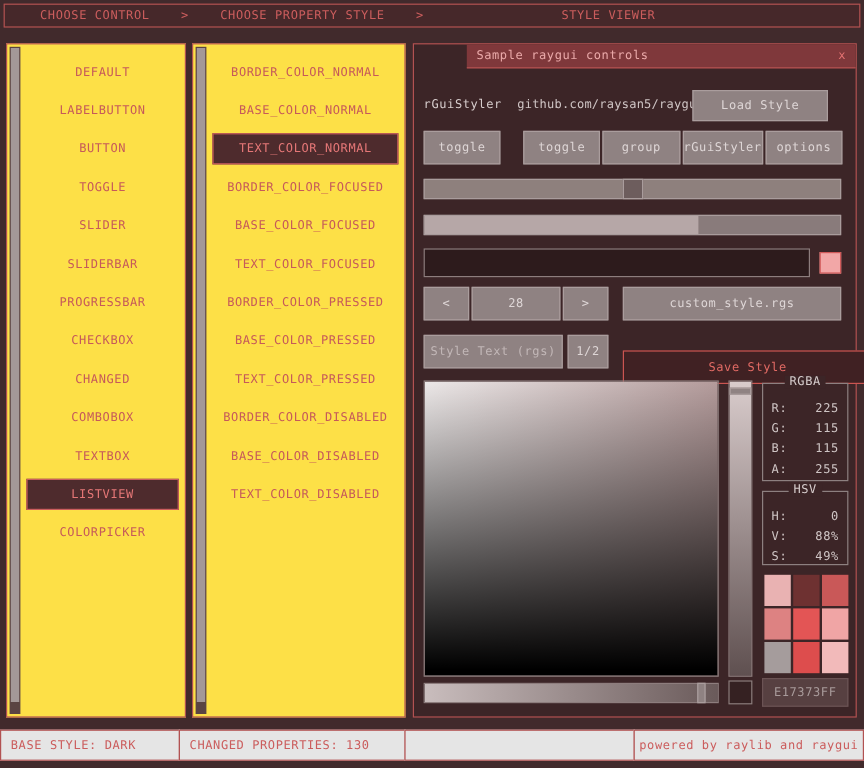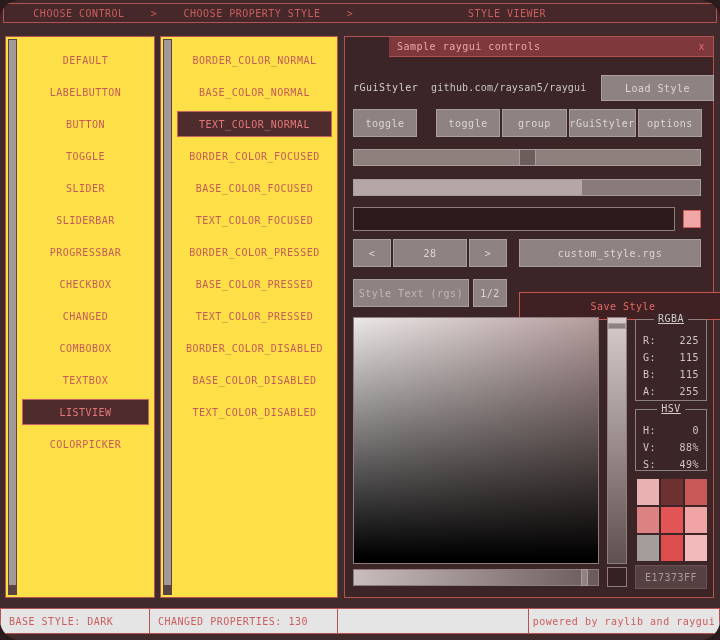--- a/index.html
+++ b/index.html
@@ -1,21 +1,21 @@
 <!DOCTYPE html>
 <html><head>
 <meta charset="utf-8">
 <style>
   * { margin:0; padding:0; box-sizing:border-box; }
   html,body { background:#2a1a1b; }
   .app {
     position:relative; width:720px; height:640px; overflow:hidden;
     background:#412a2c;
     font-family:"DejaVu Sans Mono", monospace;
-    font-size:10px; letter-spacing:0.5px; color:#cb5d5d;border-radius:20px;
+    font-size:10px; letter-spacing:0.5px; color:#cb5d5d;
   }
   
   .topbar { position:absolute; left:3px; top:3px; width:714px; height:20px;
     background:#46282a; border:1px solid #b25252; }
   .topbar span { position:absolute; top:4px; text-align:center; white-space:nowrap; }
   .hb1 { left:0; width:150px; }
   .hsep1 { left:143px; width:14px; }
   .hb2 { left:157px; width:182px; }
   .hsep2 { left:339px; width:14px; }
   .hb3 { left:353px; width:300px; }
@@ -41,21 +41,21 @@
     display:flex; align-items:center; padding:0 8px; color:#eaa9a9;margin-left:44px; }
   .titlebar .close { margin-left:auto; color:#e37272; cursor:pointer; }
 
   .wlabel { position:absolute; height:26px; line-height:26px; color:#d6cccc; white-space:nowrap; }
   .lbl-styler { left:8px; top:38px; }
   .lbl-link { left:86px; top:38px; color:#cfc5c5; letter-spacing:0.2px; cursor:pointer; }
 
   .btn { position:absolute; background:#8f8282; border:1px solid #aa9d9d; color:#ded6d6;
     font:inherit; letter-spacing:inherit; display:flex; align-items:center;
     justify-content:center; cursor:pointer; white-space:nowrap; }
-  .btn-load { left:256px; top:38px; width:113px; height:26px; }
+  .btn-load { left:232px; top:38px; width:113px; height:26px; }
   .btn-toggle1 { left:8px; top:72px; width:64px; height:28px; }
   .toggle-group { position:absolute; left:91px; top:72px; width:266px; height:28px;
     display:flex; gap:2px; }
   .toggle-group .seg { flex:1; background:#8f8282; border:1px solid #aa9d9d; color:#ded6d6;
     font:inherit; letter-spacing:inherit; display:flex; align-items:center;
     justify-content:center; cursor:pointer; }
 
   .slider { position:absolute; left:8px; top:112px; width:348px; height:17px;
     background:#8e807d; border:1px solid #a99c9c; cursor:pointer; }
   .slider .handle { position:absolute; left:165px; top:-1px; width:17px; height:17px;
@@ -88,21 +88,21 @@
   .hue-bar { position:absolute; left:262px; top:280px; width:20px; height:247px;
     border:1px solid #8d7d7d; cursor:pointer;
     background:linear-gradient(to bottom, #d9cccc, #5f5050); }
   .hue-bar .handle { position:absolute; left:0; right:0; top:5px; height:6px;
     background:#8f8282; border:1px solid #aa9d9d; }
 
   .groupbox { position:absolute; left:290px; width:72px; border:1px solid #8d8080; }
   .gb-rgba { top:282px; height:82px; }
   .gb-hsv  { top:372px; height:62px; }
   .gb-title { position:absolute; top:-7px; left:50%; transform:translateX(-50%);
-    background:#3c2527; padding:0 4px; color:#d6cccc; white-space:nowrap;text-decoration:underline; }
+    background:#3c2527; padding:0 4px; color:#d6cccc; white-space:nowrap; }
   .gb-rows { padding-top:12px; }
   .gb-row { display:flex; justify-content:space-between; align-items:center;
     padding:0 7px; height:17px; color:#cfc5c5; }
 
   .palette { position:absolute; left:292px; top:442px; width:70px; height:82px;
     display:grid; grid-template-columns:repeat(3,1fr); grid-template-rows:repeat(3,1fr);
     gap:2px; }
   .swatch { cursor:pointer; }
 
   .alpha-bar { position:absolute; left:8px; top:532px; width:246px; height:17px;

